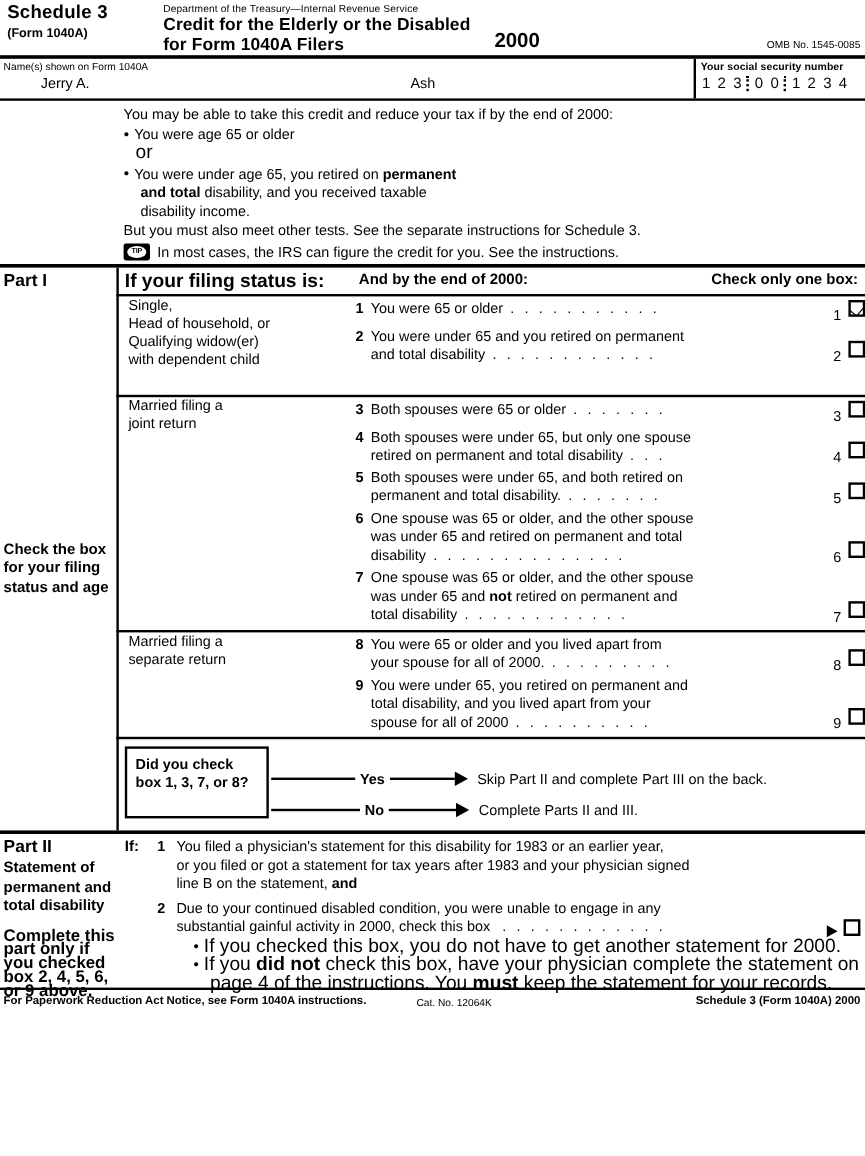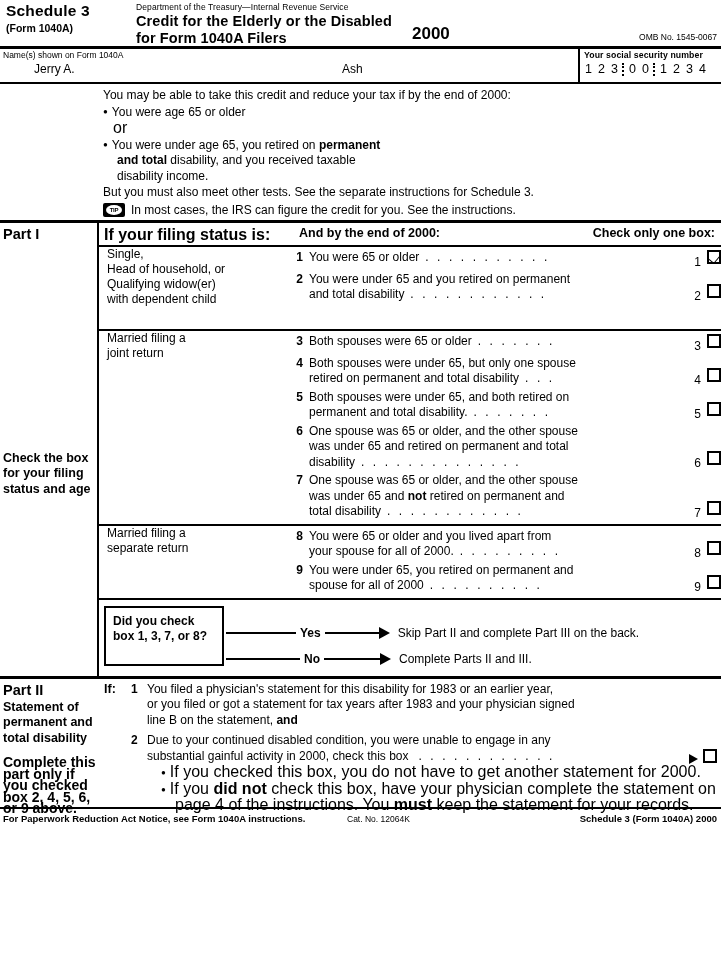--- a/index.html
+++ b/index.html
@@ -147,21 +147,21 @@
       <div class="sched-title">Schedule 3</div>
       <div class="sched-sub">(Form 1040A)</div>
     </div>
     <div class="hdr-mid">
       <div class="dept">Department of the Treasury—Internal Revenue Service</div>
       <div class="maintitle">Credit for the Elderly or the Disabled</div>
       <div class="maintitle">for Form 1040A Filers</div>
     </div>
   </div>
   <div class="hdr-year">2000</div>
-  <div class="hdr-omb">OMB No. 1545-0067</div>
+  <div class="hdr-omb">OMB No. 1545-0085</div>
 
   <div class="rule-heavy"></div>
 
   <div class="nameband">
     <div class="name-label">Name(s) shown on Form 1040A</div>
     <div class="name-value">Jerry A.</div>
     <div class="name-last">Ash</div>
     <div class="vline"></div>
     <div class="ssn-label">Your social security number</div>
     <div class="ssn-digits">
@@ -316,20 +316,21 @@
                 <div>You were 65 or older and you lived apart from</div>
                 <div>your spouse for all of 2000.<span class="leaders"> . . . . . . . . .</span></div>
               </div>
               <div class="bxnum">8</div>
               <div class="bx"><span class="chkbox"></span></div>
             </div>
             <div class="row">
               <div class="num">9</div>
               <div class="txt">
                 <div>You were under 65, you retired on permanent and</div>
+                <div>total disability, and you lived apart from your</div>
                 <div>spouse for all of 2000<span class="leaders"> . . . . . . . . . .</span></div>
               </div>
               <div class="bxnum">9</div>
               <div class="bx"><span class="chkbox"></span></div>
             </div>
           </div>
         </div>
         <div style="margin-left: 97px; border-top: 2px solid rgb(0, 0, 0); margin-top: 4px;"></div>
       </div>
 

